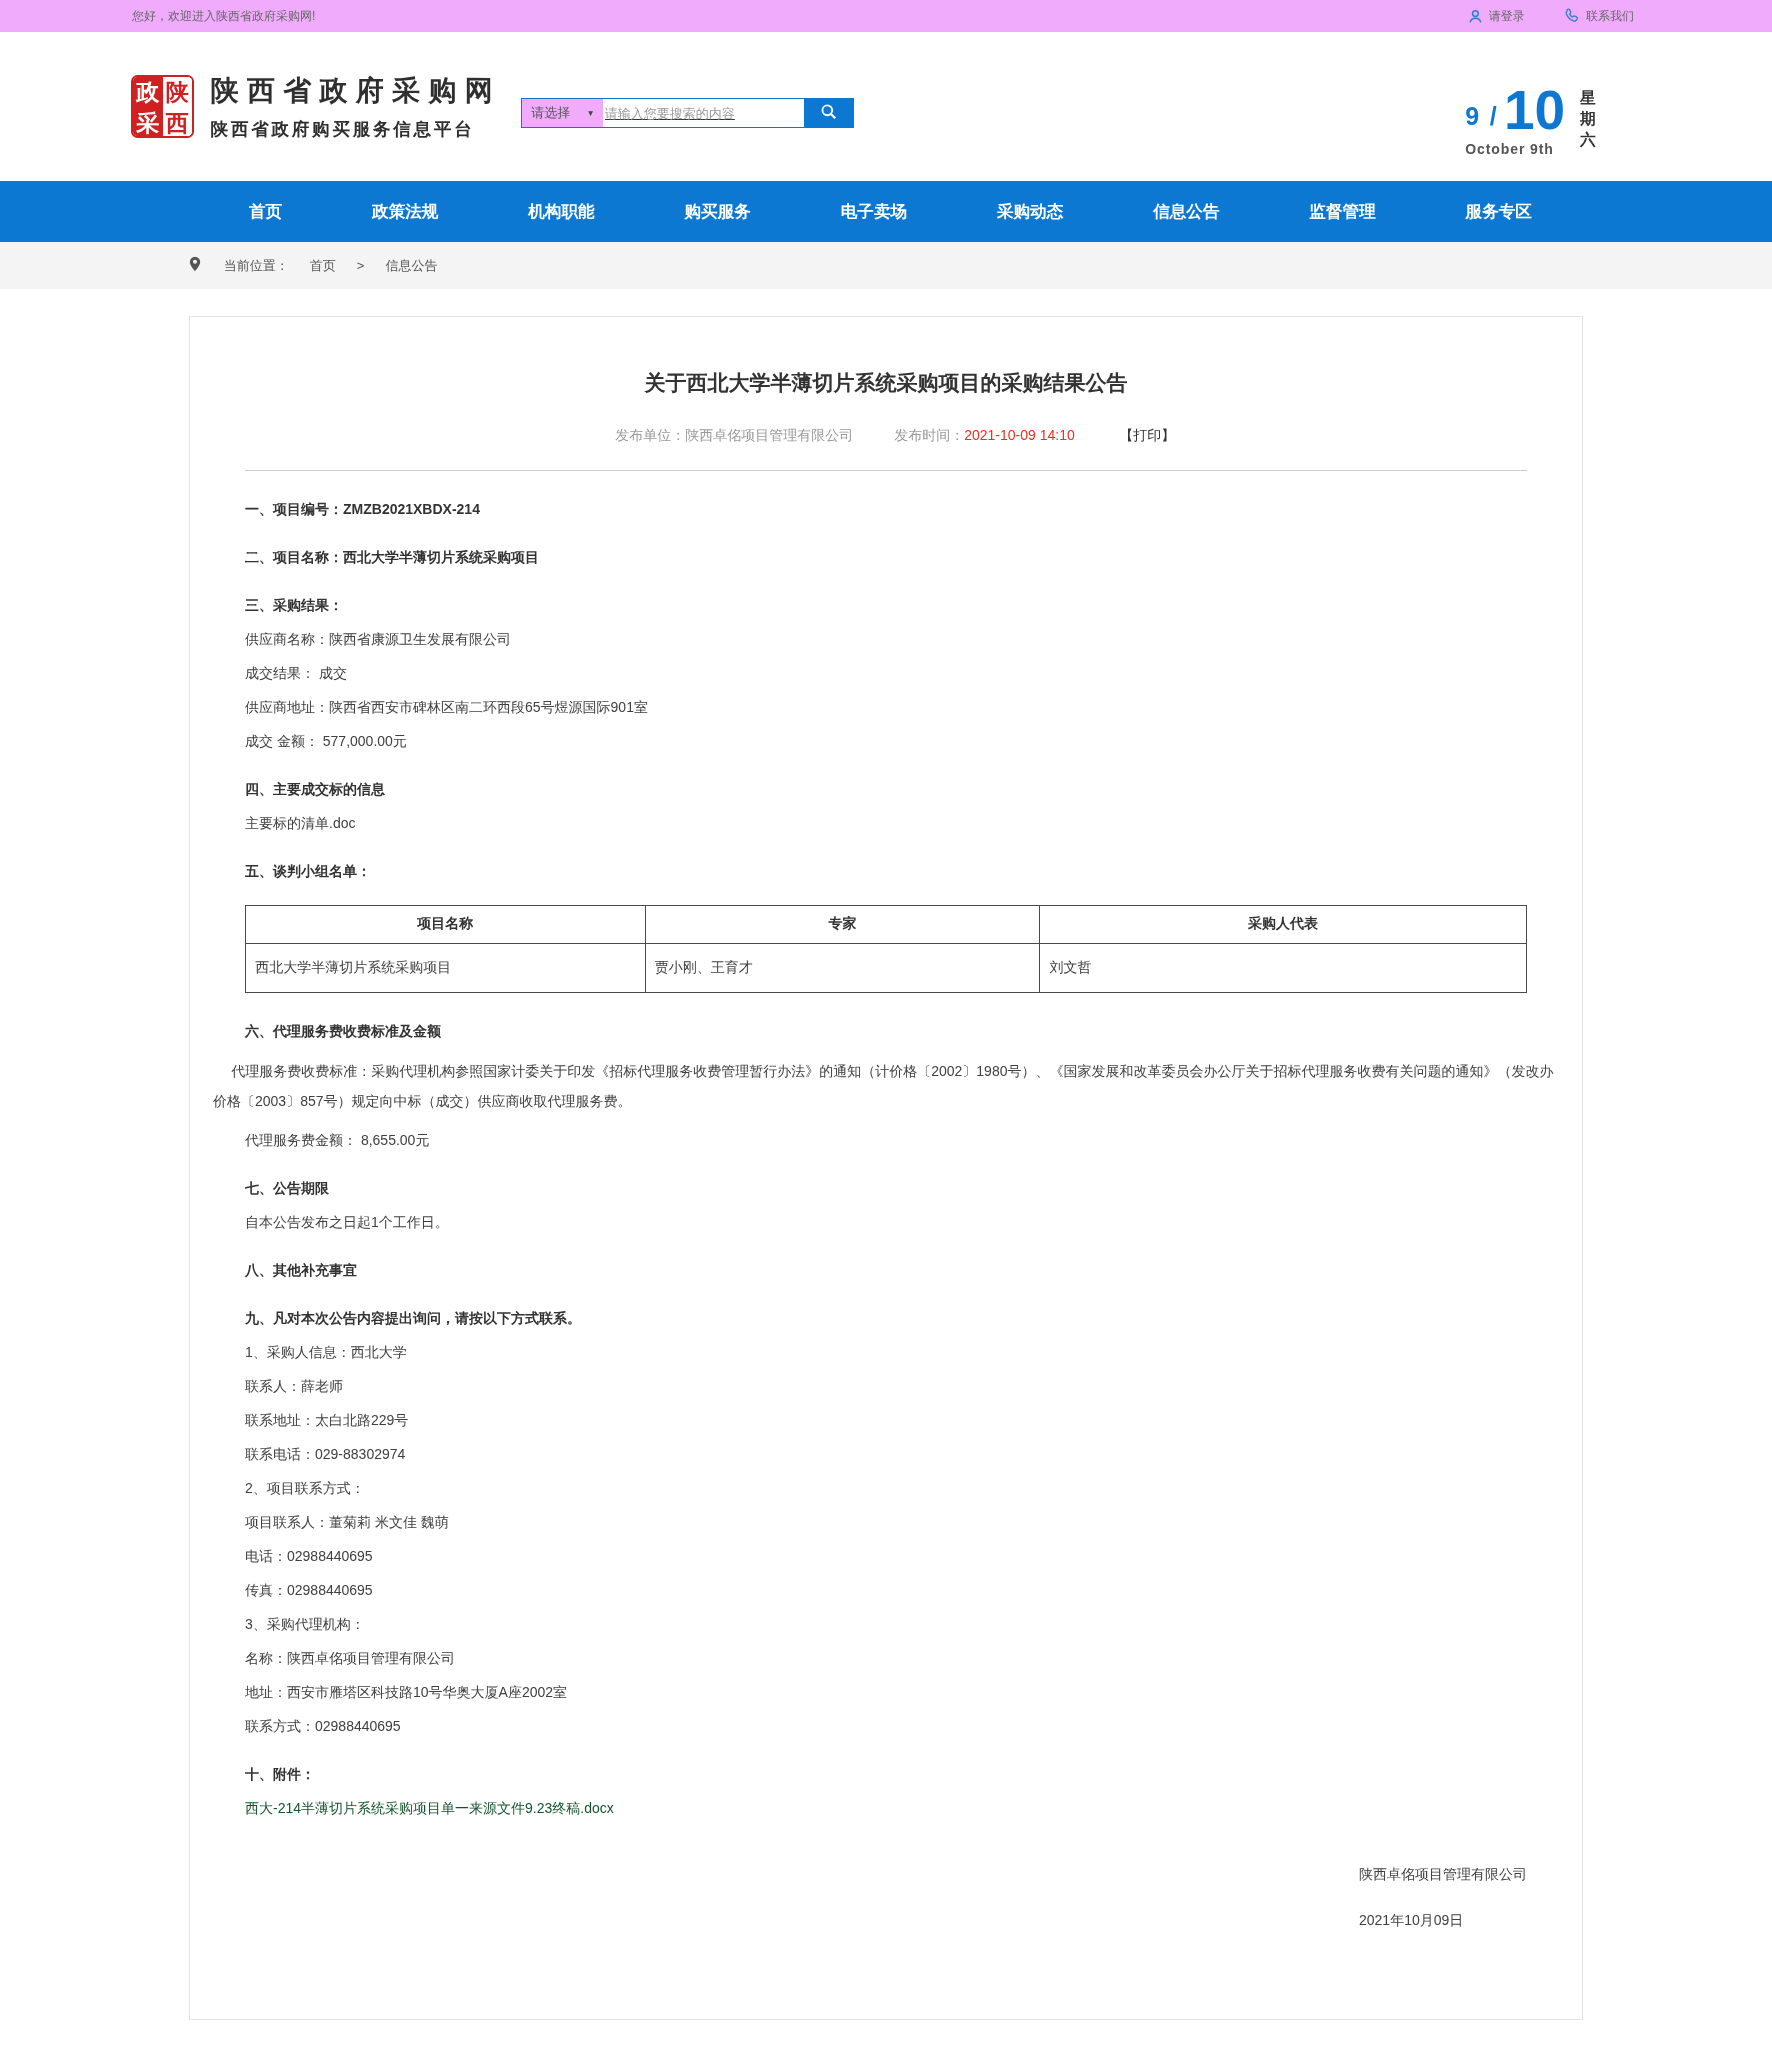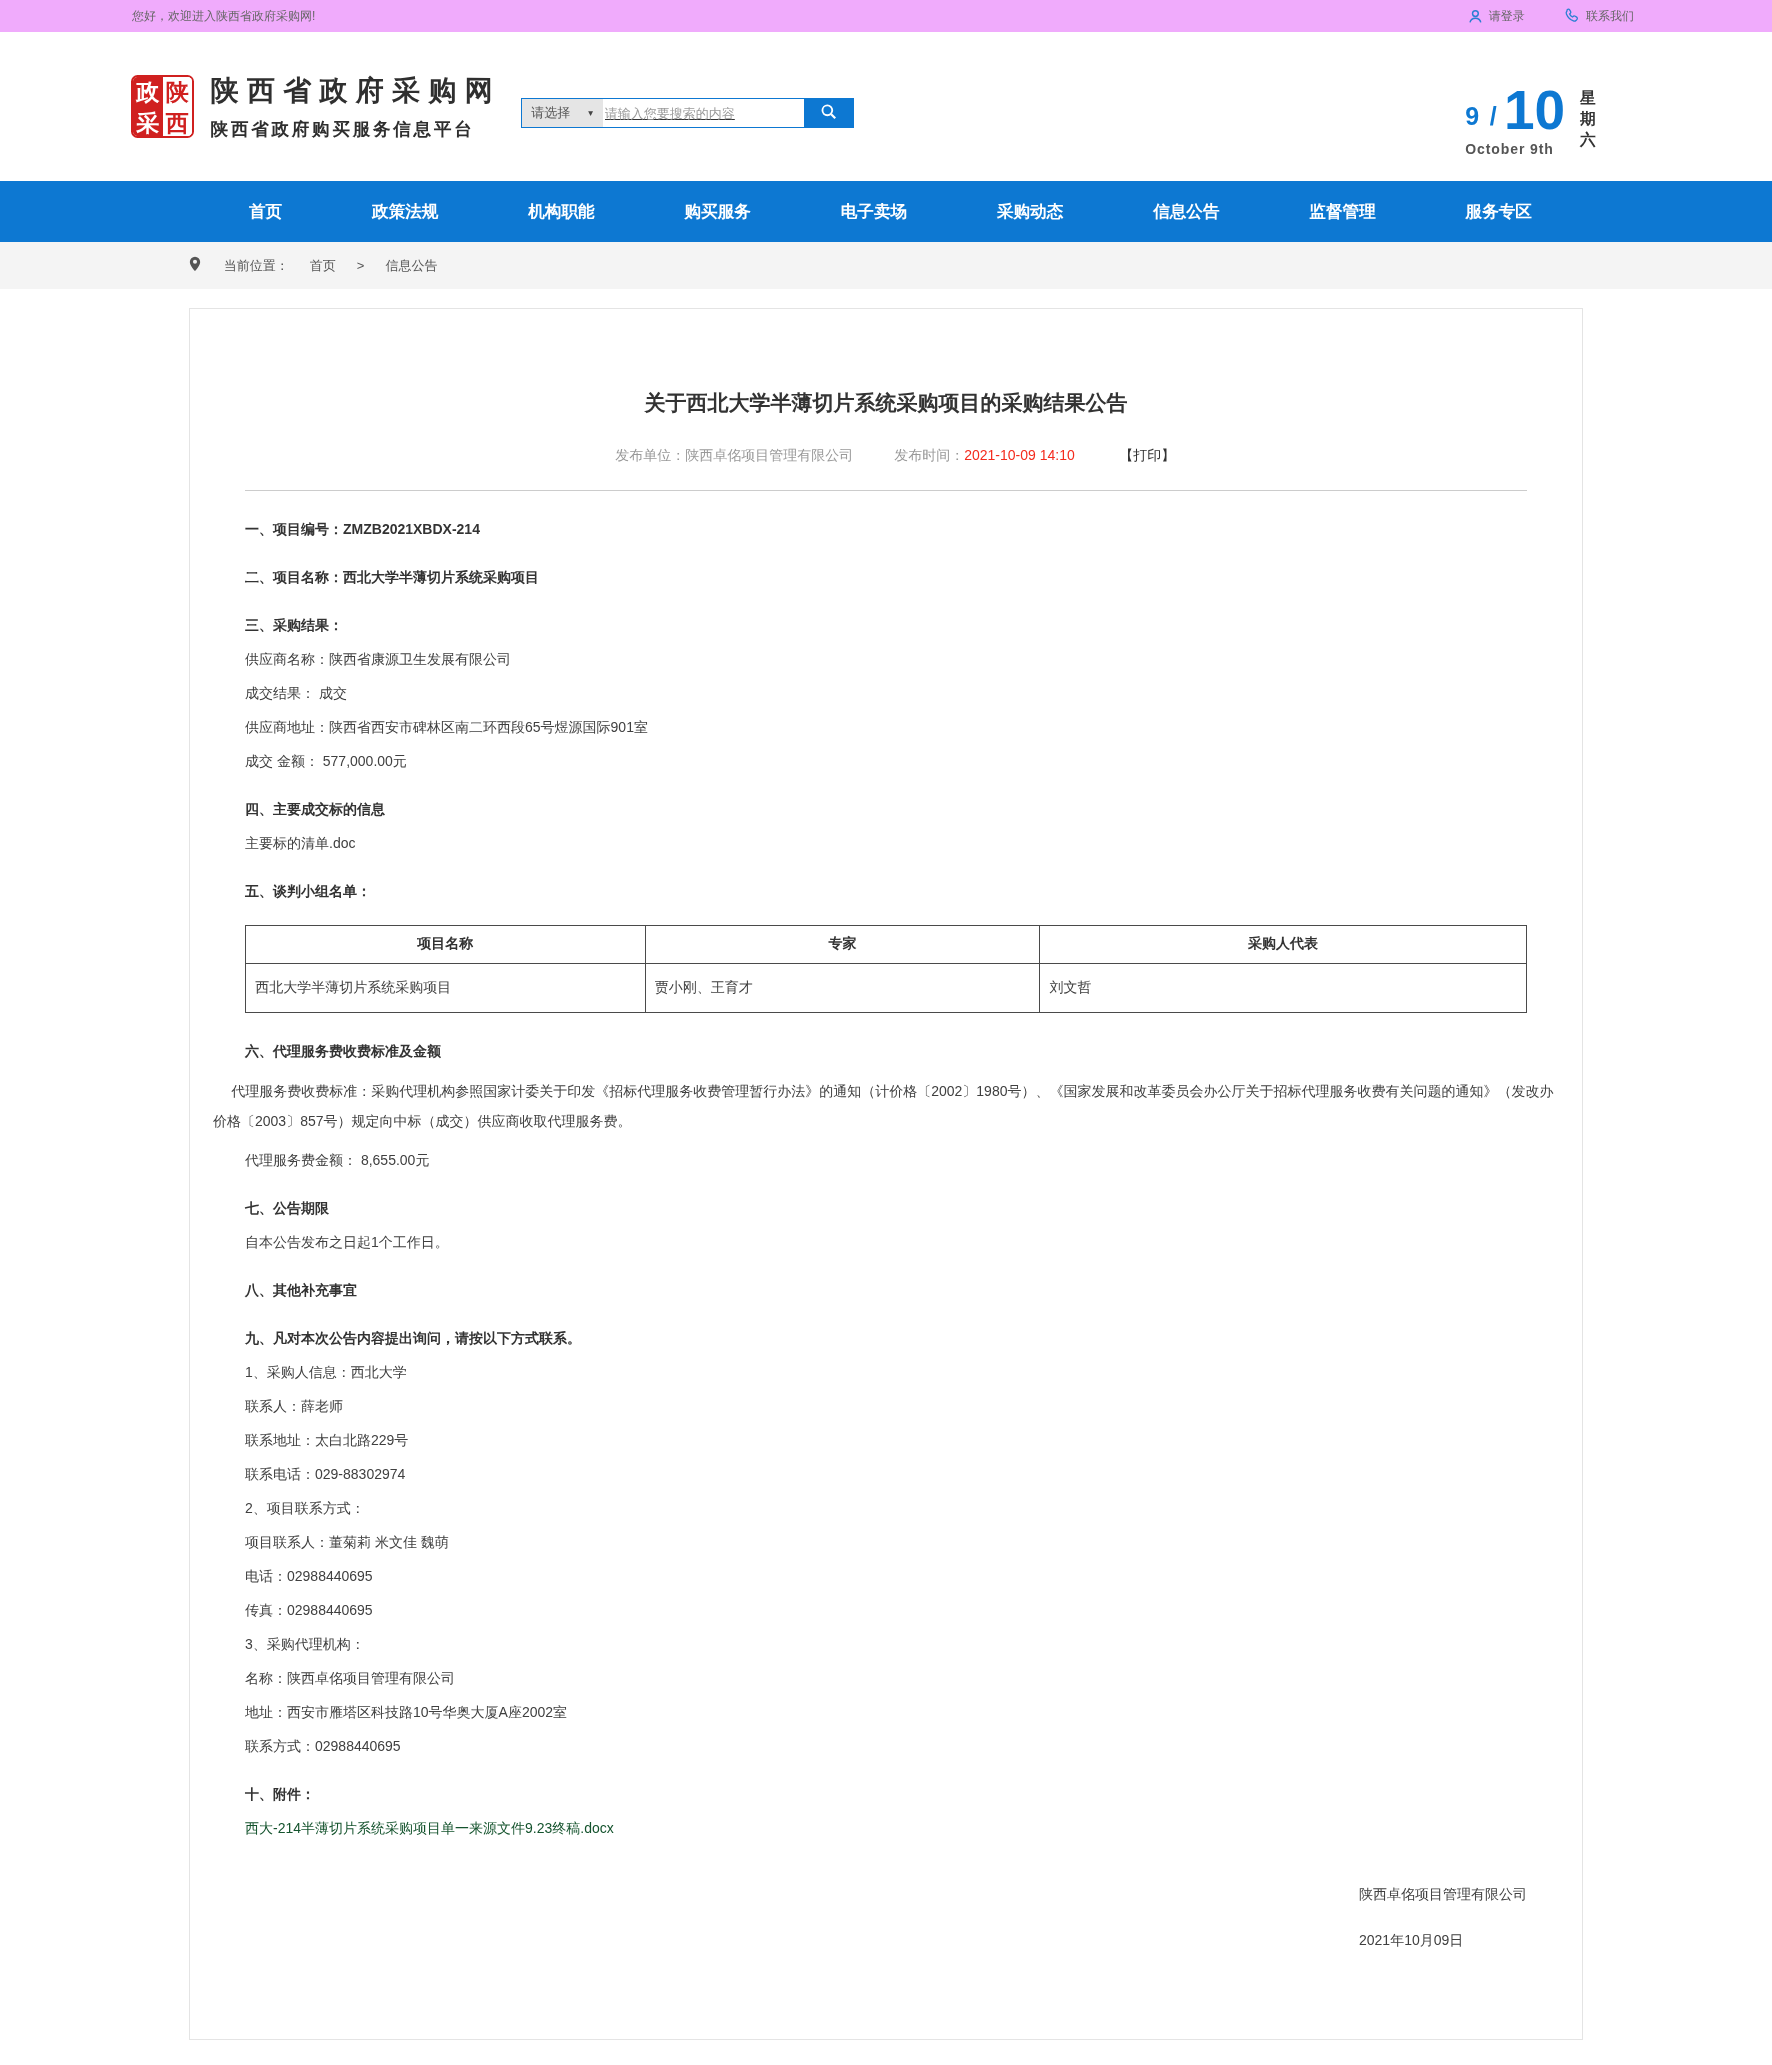--- a/index.html
+++ b/index.html
@@ -15,21 +15,21 @@
   
   .header { height:149px; position:relative; background:#fff; display:flex; align-items:center; padding-left:131px; }
   .logo { width:63px; height:63px; border:2.8px solid #d0201f; border-radius:6.5px; display:grid; grid-template-columns:1fr 1fr; grid-template-rows:1fr 1fr; overflow:hidden; background:#fff; flex:none; }
   .logo span { display:flex; align-items:center; justify-content:center; font-size:23px; font-weight:bold; }
   .logo .red-bg { background:#d0201f; color:#fff; }
   .logo .red-fg { color:#d0201f; background:#fff; }
   .site-titles { margin-left:16.6px; }
   .site-title { font-size:28px; font-weight:bold; color:#2f2f2f; letter-spacing:8.3px; }
   .site-subtitle { font-size:17.5px; font-weight:bold; color:#2f2f2f; letter-spacing:2.8px; margin-top:6.5px; }
 
-  .searchbox { position:absolute; left:521px; top:66px; width:332px; height:30px; border:1.8px solid #0d78d2; background:#e5e5e5; display:flex; align-items:center; }
+  .searchbox { position:absolute; left:521px; top:66px; width:332px; height:30px; border:1.8px solid #0d78d2; background:#f0abfc; display:flex; align-items:center; }
   .search-select { width:81px; height:100%; display:flex; align-items:center; justify-content:space-between; padding:0 8.3px 0 9.2px; font-size:13px; color:#555; cursor:pointer; flex:none; }
   .search-select .caret { font-size:8.3px; color:#444; }
   .search-input { flex:1; height:100%; border:none; outline:none; font-size:13px; color:#333; padding:0 5.5px 0 1.8px; min-width:0;text-decoration:underline; }
   .search-input::placeholder { color:#9a9a9a; }
   .search-btn { width:50px; height:30px; margin:-1.8px -1.8px -1.8px 0; background:#0d78d2; border:none; display:flex; align-items:center; justify-content:center; cursor:pointer; flex:none; }
 
   .datebox { position:absolute; right:174px; top:51px; display:flex; align-items:flex-start; }
   .date-nums { display:flex; align-items:flex-start; color:#0d78d2; }
   .date-m { font-size:25px; font-weight:bold; margin-top:19.4px; letter-spacing:1.8px; }
   .date-d { font-size:55px; font-weight:bold; line-height:54px; margin-left:5.5px; }
@@ -40,21 +40,21 @@
   .nav { height:61px; background:#0d78d2; }
   .nav-inner { margin-left:249px; width:1283px; height:100%; display:flex; align-items:center; justify-content:space-between; }
   .nav-inner a { color:#fff; font-size:16.6px; font-weight:bold; }
 
   
   .breadcrumb { height:47px; background:#f4f4f4; display:flex; align-items:center; padding-left:189px; font-size:13px; color:#555; gap:21px; }
   .breadcrumb svg { margin-right:1.8px; }
 
   
   .main { background:#fff; padding:14.8px 0 66px; }
-  .article-box { width:1394px; margin:4px auto; border:0.9px solid #e4e4e4; padding:80px 55px 89px; }
+  .article-box { width:1394px; margin:12px auto; border:0.9px solid #e4e4e4; padding:52px 55px 89px; }
   .article-title { text-align:center; font-size:21px; font-weight:bold; color:#333; }
   .article-meta { text-align:center; margin-top:30px; font-size:14px; color:#999; }
   .article-meta .grp { margin:0 18.5px; }
   .meta-time { color:#f42b1d; }
   .meta-print { color:#333; margin-left:22px; }
   .article-divider { border-bottom:0.9px solid #ccc; margin-top:25px; }
   .article-body { margin-top:22px; font-size:14px; color:#404040; }
   .bh { font-weight:bold; color:#333; margin-top:28px; line-height:20px; }
   .bp { margin-top:14px; line-height:20px; }
   .bp-wide { margin:14.8px -32px 0; line-height:30px; text-indent:1.3em; }

